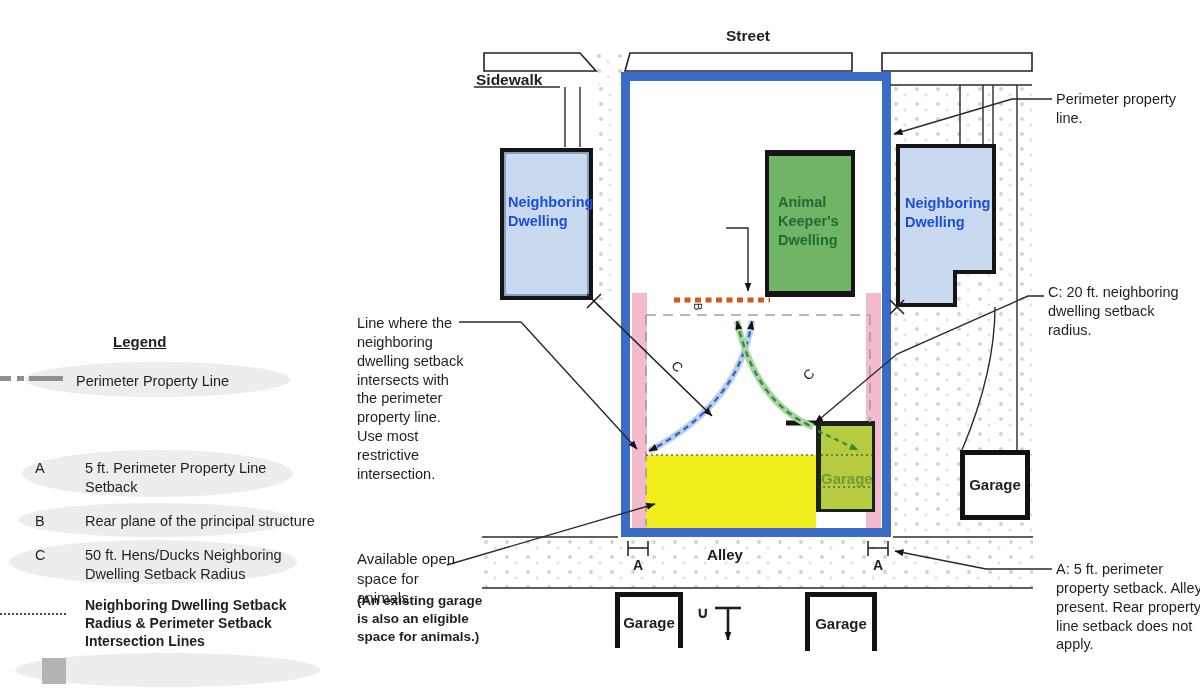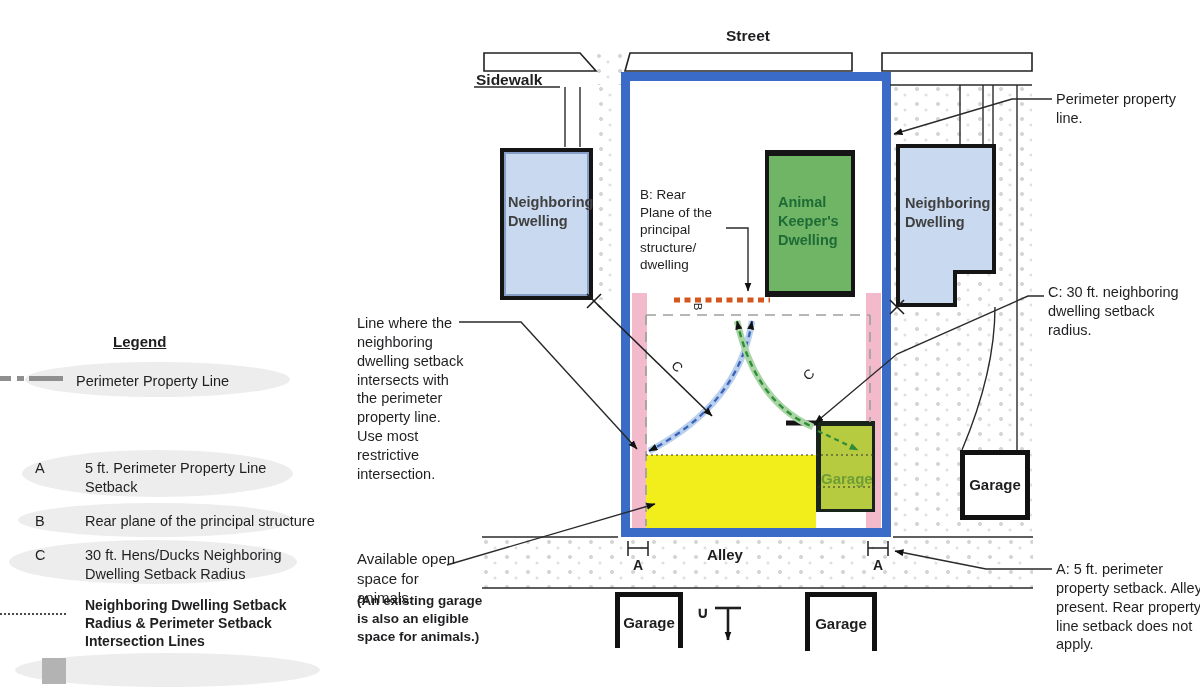--- a/index.html
+++ b/index.html
@@ -9,21 +9,21 @@
   .txt{font-size:14.5px;line-height:1.3;color:#1f1f21;}
   .sem{font-weight:600;}
   .speckle{background-image:
       radial-gradient(circle at 4px 4px,#d6d6d6 1.6px,transparent 2.3px),
       radial-gradient(circle at 13px 10px,#e0e0e0 1.2px,transparent 1.8px);
     background-size:21px 15px;z-index:1;}
   .ell{background:#ededed;border-radius:50%;z-index:0;}
   .box{box-sizing:border-box;z-index:3;}
   svg.overlay{position:absolute;left:0;top:0;z-index:6;pointer-events:none;}
   .lbl{z-index:7;}
-  .dwellingtxt{color:#404040;font-size:14.5px;font-weight:600;line-height:1.32;}
+  .dwellingtxt{color:#1d4ed8;font-size:14.5px;font-weight:600;line-height:1.32;}
 </style>
 </head>
 <body>
 
 <div class="stage">
 
   <div class="abs ell" style="left:25px;top:362px;width:265px;height:35px;"></div>
   <div class="abs ell" style="left:22px;top:450px;width:271px;height:47px;"></div>
   <div class="abs ell" style="left:18px;top:503px;width:275px;height:34px;"></div>
   <div class="abs ell" style="left:9px;top:540px;width:288px;height:44px;"></div>
@@ -38,21 +38,21 @@
   </div>
   <div class="abs txt lbl" style="left:76px;top:372px;width:210px;">Perimeter Property Line</div>
 
   <div class="abs txt lbl" style="left:35px;top:459px;">A</div>
   <div class="abs txt lbl" style="left:85px;top:459px;width:205px;">5 ft. Perimeter Property Line Setback</div>
 
   <div class="abs txt lbl" style="left:35px;top:512px;">B</div>
   <div class="abs txt lbl" style="left:85px;top:512px;width:255px;">Rear plane of the principal structure</div>
 
   <div class="abs txt lbl" style="left:35px;top:546px;">C</div>
-  <div class="abs txt lbl" style="left:85px;top:546px;width:212px;">30 ft. Hens/Ducks Neighboring Dwelling Setback Radius</div>
+  <div class="abs txt lbl" style="left:85px;top:546px;width:212px;">50 ft. Hens/Ducks Neighboring Dwelling Setback Radius</div>
 
   <div class="abs" style="left:0;top:613px;width:66px;border-top:2px dotted #4a4a4a;z-index:2;"></div>
   <div class="abs txt lbl" style="left:85px;top:596px;width:222px;font-weight:700;font-size:14px;">Neighboring Dwelling Setback Radius &amp; Perimeter Setback Intersection Lines</div>
 
   <div class="abs" style="left:42px;top:658px;width:24px;height:26px;background:#b3b3b3;z-index:2;"></div>
 
   <div class="abs speckle" style="left:482px;top:538px;width:551px;height:50px;"></div>
   <div class="abs speckle" style="left:892px;top:85px;width:140px;height:452px;"></div>
   <div class="abs speckle" style="left:597px;top:85px;width:23px;height:215px;"></div>
   <div class="abs speckle" style="left:595px;top:52px;width:30px;height:33px;"></div>
@@ -187,21 +187,20 @@
 
   <div class="abs lbl dwellingtxt" style="left:905px;top:194px;width:86px;">Neighboring Dwelling</div>
 
   <div class="abs txt lbl sem" style="left:629px;top:556px;width:18px;text-align:center;font-size:14px;">A</div>
   <div class="abs txt lbl sem" style="left:869px;top:556px;width:18px;text-align:center;font-size:14px;">A</div>
   <div class="abs txt lbl" style="left:694px;top:299px;font-size:11.5px;transform:rotate(90deg);">B</div>
   <div class="abs txt lbl" style="left:672px;top:358px;font-size:13.5px;transform:rotate(48deg);">C</div>
   <div class="abs txt lbl" style="left:804px;top:366px;font-size:13.5px;transform:rotate(-45deg);">C</div>
   <div class="abs txt lbl sem" style="left:696px;top:603px;font-size:16px;">∪</div>
 
-  <div class="abs txt lbl" style="left:640px;top:186px;width:78px;font-size:13.5px;line-height:1.3;">B: Rear Plane of the principal structure/ dwelling</div>
   <div class="abs txt lbl" style="left:357px;top:314px;width:112px;">Line where the neighboring dwelling setback intersects with the perimeter property line. Use most restrictive intersection.</div>
   <div class="abs txt lbl" style="left:357px;top:549px;width:118px;font-size:15px;">Available open space for animals.</div>
   <div class="abs txt lbl" style="left:357px;top:592px;width:134px;font-size:13.5px;font-weight:700;line-height:1.35;">(An existing garage is also an eligible space for animals.)</div>
   <div class="abs txt lbl" style="left:1056px;top:90px;width:135px;">Perimeter property line.</div>
-  <div class="abs txt lbl" style="left:1048px;top:283px;width:152px;">C: 30 ft. neighboring dwelling setback radius.</div>
+  <div class="abs txt lbl" style="left:1048px;top:283px;width:152px;">C: 20 ft. neighboring dwelling setback radius.</div>
   <div class="abs txt lbl" style="left:1056px;top:560px;width:150px;">A: 5 ft. perimeter property setback. Alley present. Rear property line setback does not apply.</div>
 
 </div>
 
 </body></html>

